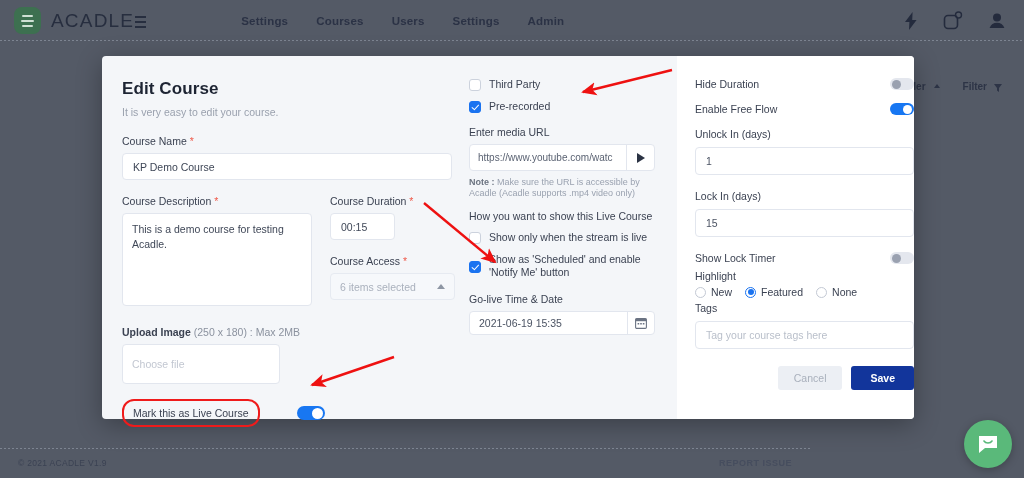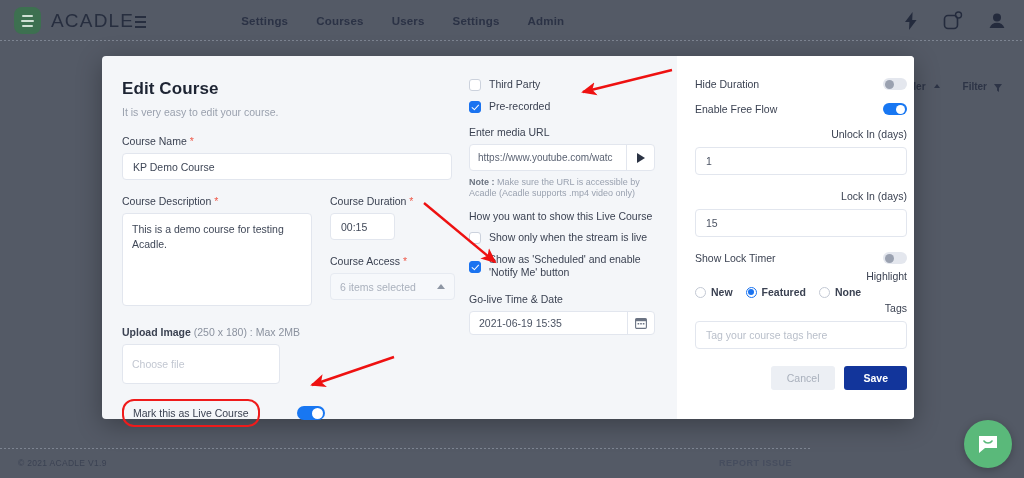--- a/index.html
+++ b/index.html
@@ -86,22 +86,22 @@
 
   
   .modal {
     position: absolute; left: 102px; top: 56px; width: 812px; height: 363px;
     background: #f4f6f9; border-radius: 4px; box-shadow: 0 6px 26px rgba(0,0,0,.3);
     display: flex;
   }
   .col-left { width: 362px; padding: 23px 0 0 20px; position: relative; }
   .col-mid { width: 213px; padding: 22px 0 0 5px; position: relative; }
   .col-right {
-    width: 237px; background: #ffffff; padding: 22px 7px 0 18px;
-    border-radius: 0 4px 4px 0; position: relative; text-align: right;
+    width: 237px; background: #ffffff; padding: 22px 0 0 18px;
+    border-radius: 0 4px 4px 0; position: relative;
   }
 
   h1.modal-title { font-size: 17px; color: #1d2433; font-weight: 700; letter-spacing: .1px; }
   .modal-sub { font-size: 10.5px; color: #9aa1ae; margin-top: 7px; }
 
   label.fld {
     display: block; font-size: 10.5px; color: #3b4252; margin-bottom: 6px;
   }
   label.fld .req { color: #ef5b4c; }
 
@@ -228,21 +228,21 @@
   .tgl-row span { font-size: 10.5px; color: #3b4252; }
   .r-label { font-size: 10.5px; color: #3b4252; margin: 6px 0 7px 0; }
   .r-input {
     width: 100%; height: 28px; border: 1px solid #e2e6ee; border-radius: 4px;
     background: #fff; font-size: 10.5px; color: #4b5363;
     display: flex; align-items: center; padding-left: 10px; margin-bottom: 15px;
   }
   .r-input.ph { color: #b9bfca; }
 
   .radio-row { display: flex; align-items: center; gap: 4px; margin: 2px 0 4px 0; }
-  .radio-item { display: flex; align-items: center; gap: 5px; margin-right: 9px; font-weight: bold; }
+  .radio-item { display: flex; align-items: center; gap: 5px; margin-right: 9px; }
   .radio {
     width: 11px; height: 11px; border-radius: 50%;
     border: 1px solid #c3c9d4; background: #fff;
   }
   .radio.sel {
     border: 1px solid #1a73f0; background: #fff;
     display: flex; align-items: center; justify-content: center;
   }
   .radio.sel::after { content: ""; width: 6px; height: 6px; border-radius: 50%; background: #1a73f0; }
   .radio-item span { font-size: 10.5px; color: #3b4252; }

